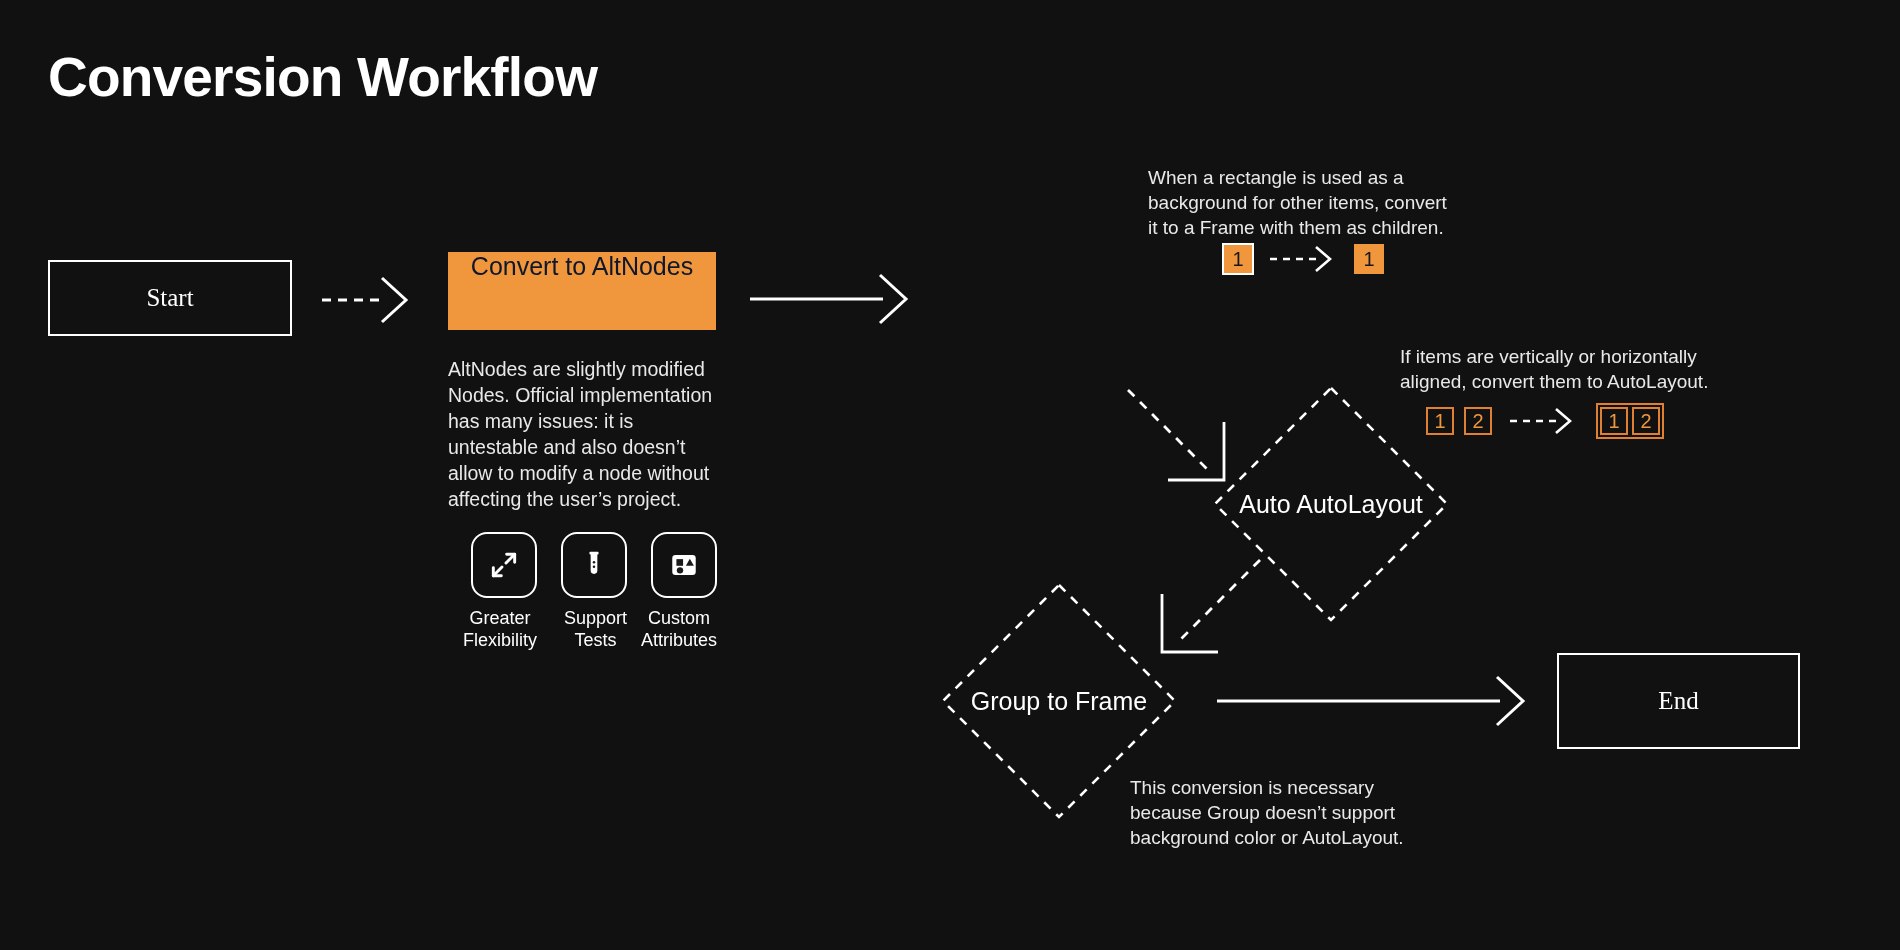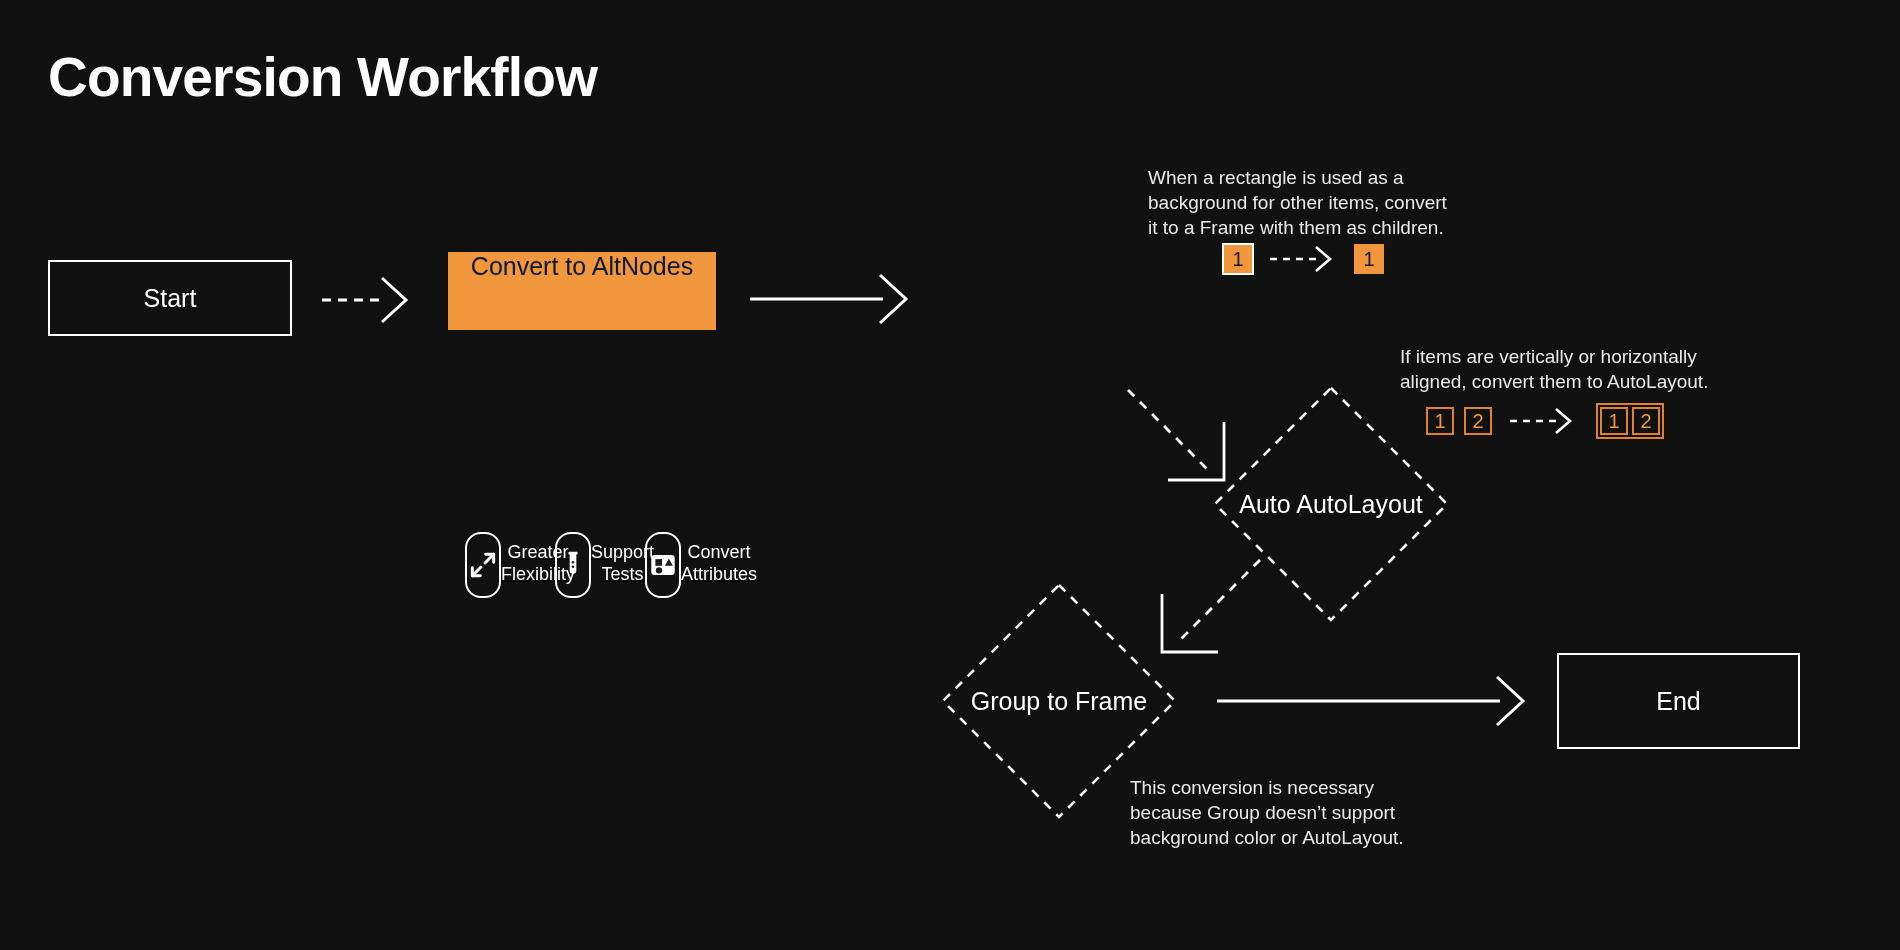--- a/index.html
+++ b/index.html
@@ -18,21 +18,21 @@
     left: 48px; top: 38px;
     font-size: 55px; font-weight: 700; color: #ffffff;
     letter-spacing: -0.8px;
   }
 
   
   .rect-node {
     border: 2px solid #ffffff;
     background: transparent;
     display: flex; align-items: center; justify-content: center;
-    color: #ffffff; font-size: 25px; font-weight: 400;
+    color: #ffffff; font-size: 25px; font-weight: 400; font-family: Liberation Serif, serif;
   }
 
   
   .orange-box {
     background: #F0963C;
     display: flex; align-items: flex-start; justify-content: center;
     color: #0f172a; font-size: 25px; font-weight: 500;
   }
 
   
@@ -54,21 +54,21 @@
     line-height: 1.33;
   }
   .note-sm {
     color: #e9e9e9;
     font-size: 19px;
     line-height: 1.32;
   }
 
   
   #features { left: 465px; top: 525px; display: flex; gap: 18px; }
-  .feature { width: 72px; display: flex; flex-direction: row; align-items: flex-start; text-decoration: underline; }
+  .feature { width: 72px; display: flex; flex-direction: column; align-items: flex-end; }
   .feature-badge {
     width: 66px; height: 66px; border: 2px solid #ffffff;
     border-radius: 16px; display: flex; align-items: center; justify-content: center;
   }
   .feature-label {
     margin-top: 10px; color: #ffffff; font-size: 18px;
     text-align: center; line-height: 1.2; white-space: nowrap;
   }
 
   
@@ -109,20 +109,21 @@
 
   <svg class="abs" style="left:320px; top:265px;" width="95" height="55">
     <line x1="2" y1="28" x2="62" y2="28" stroke="#ffffff" stroke-width="3" stroke-dasharray="9,7"></line>
     <polyline points="62,6 86,28 62,50" fill="none" stroke="#ffffff" stroke-width="3"></polyline>
   </svg>
 
   <div class="abs orange-box" style="left:448px; top:245px; width:268px; height:78px;">
     <span>Convert to AltNodes</span>
   </div>
 
+  <div class="abs note" style="left:448px; top:350px; width:272px;">AltNodes are slightly modified Nodes. Official implementation has many issues: it is untestable and also doesn’t allow to modify a node without affecting the user’s project.</div>
 
   <div class="abs" id="features">
 
     <div class="feature">
       <div class="feature-badge">
         <svg width="32" height="32" viewBox="0 0 24 24">
           <path d="M14 4 h6 v6" fill="none" stroke="#fff" stroke-width="2.2" stroke-linecap="round" stroke-linejoin="round"></path>
           <path d="M20 4 L13.5 10.5" stroke="#fff" stroke-width="2.2" stroke-linecap="round"></path>
           <path d="M10 20 H4 v-6" fill="none" stroke="#fff" stroke-width="2.2" stroke-linecap="round" stroke-linejoin="round"></path>
           <path d="M4 20 L10.5 13.5" stroke="#fff" stroke-width="2.2" stroke-linecap="round"></path>
@@ -152,21 +153,21 @@
     <div class="feature">
       <div class="feature-badge">
         <svg width="32" height="32" viewBox="0 0 24 24">
           <rect x="3.2" y="4.5" width="17.6" height="15" rx="2.4" fill="#fff"></rect>
           <rect x="6.3" y="7.6" width="5" height="5" fill="#1a1a1a"></rect>
           <path d="M16.4 7.4 L19.4 12.6 H13.4 z" fill="#1a1a1a"></path>
           <circle cx="9" cy="16" r="2.4" fill="#1a1a1a"></circle>
         </svg>
       </div>
       <div class="feature-label">
-        <div>Convert</div>
+        <div>Custom</div>
         <div>Attributes</div>
       </div>
     </div>
 
   </div>
 
   <svg class="abs" style="left:748px; top:262px;" width="165" height="60">
     <line x1="2" y1="30" x2="135" y2="30" stroke="#ffffff" stroke-width="3"></line>
     <polyline points="132,6 158,30 132,54" fill="none" stroke="#ffffff" stroke-width="3"></polyline>
   </svg>

